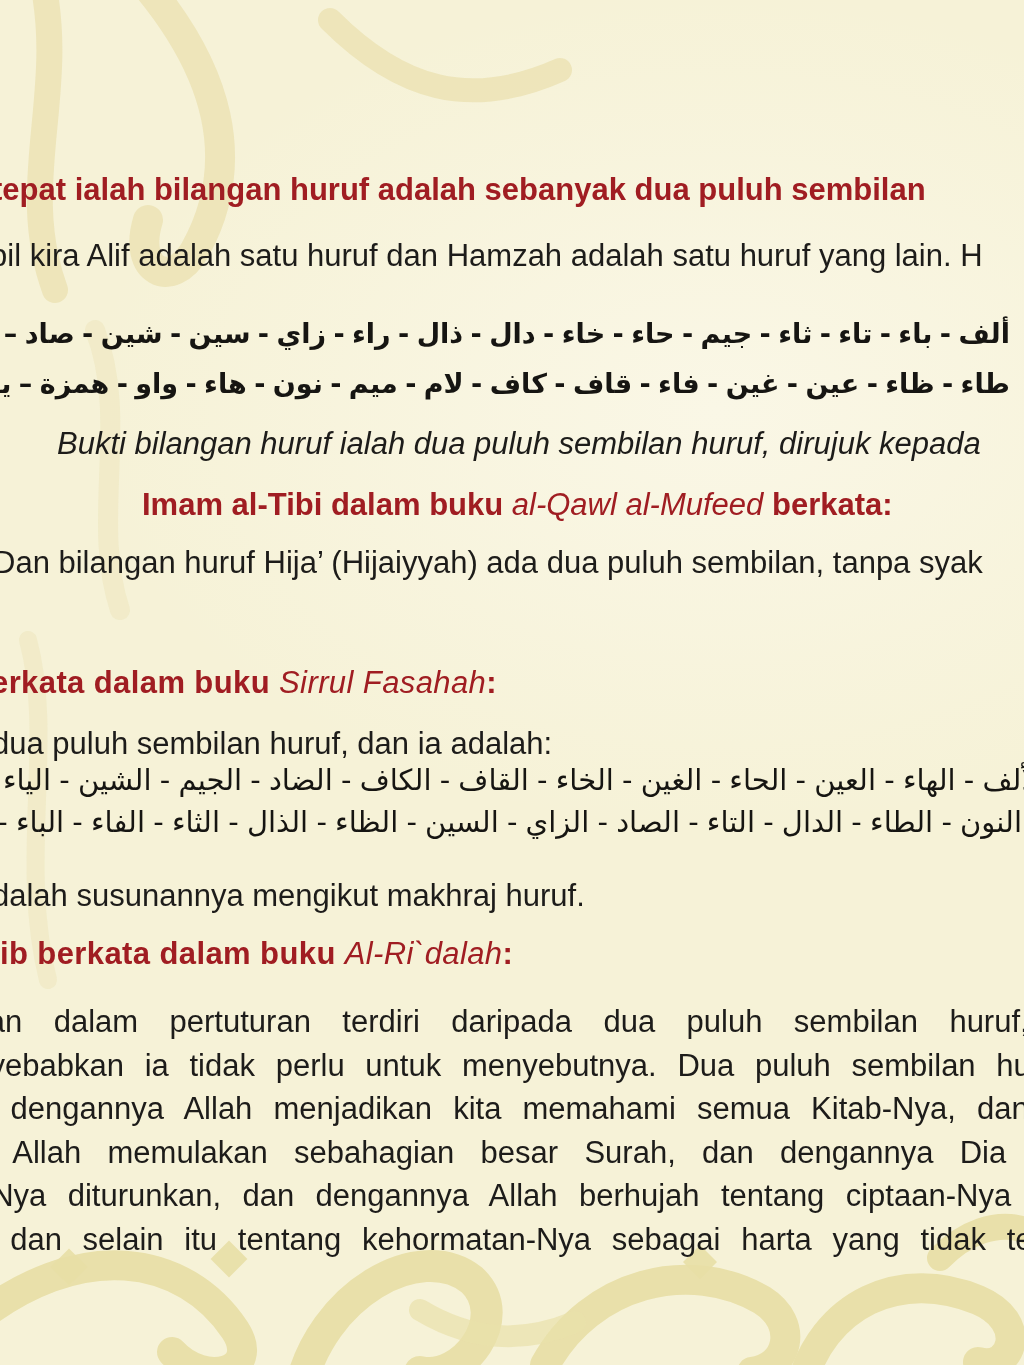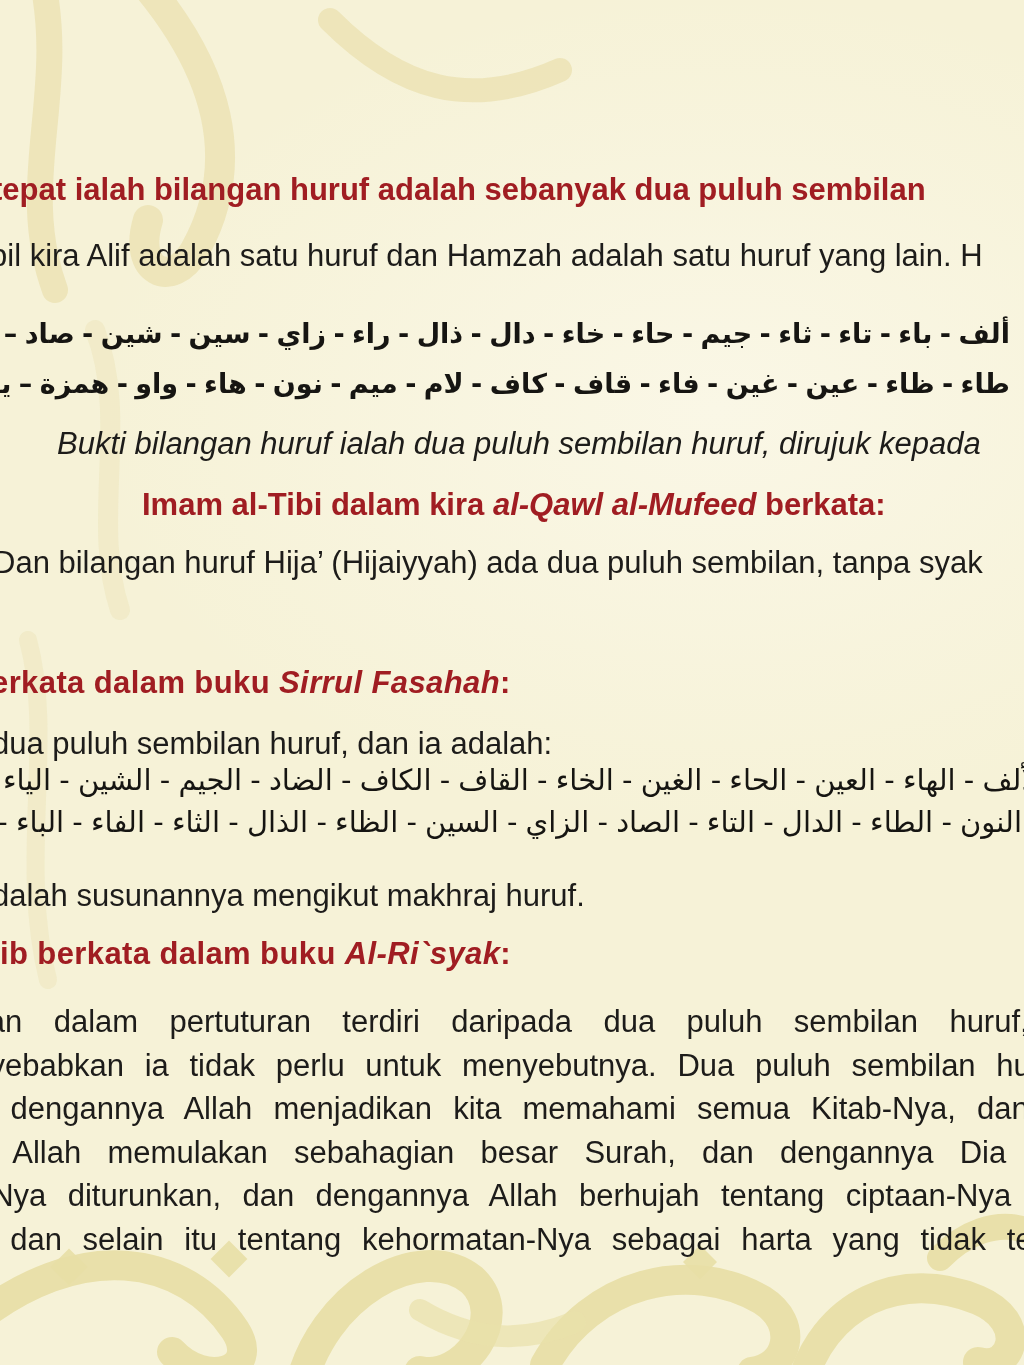--- a/index.html
+++ b/index.html
@@ -22,21 +22,21 @@
     position: absolute;
     white-space: nowrap;
     font-size: 31px;
     line-height: 1.15;
     color: #1d1c1a;
   }
   .red {
     color: #a01d22;
     font-weight: bold;
   }
-  .book-title { font-style: italic; font-weight: bold; }
+  .book-title { font-style: italic; font-weight: normal; }
   .arabic {
     direction: rtl;
     font-family: "DejaVu Sans", sans-serif;
     color: #161512;
   }
   .hijaiyyah {
     font-weight: bold;
     font-size: 27px;
     left: 18px; right: 14px;
     text-align: center;
@@ -102,38 +102,38 @@
 <div class="line red l-heading1">tepat ialah bilangan huruf adalah sebanyak dua puluh sembilan</div>
 
 <div class="line l-intro">bil kira Alif adalah satu huruf dan Hamzah adalah satu huruf yang lain. H</div>
 
 <div class="line arabic hijaiyyah l-hija1">ألف - باء - تاء - ثاء - جيم - حاء - خاء - دال - ذال - راء - زاي - سين - شين - صاد – ضاد</div>
 <div class="line arabic hijaiyyah l-hija2">طاء - ظاء - عين - غين - فاء - قاف - كاف - لام - ميم - نون - هاء - واو - همزة – ياء</div>
 
 <div class="line l-bukti">Bukti bilangan huruf ialah dua puluh sembilan huruf, dirujuk kepada</div>
 
 <div class="line red l-imam">
-  <span>Imam al-Tibi dalam kira </span><span class="book-title">al-Qawl al-Mufeed</span><span> berkata:</span>
+  <span>Imam al-Tibi dalam buku </span><span class="book-title">al-Qawl al-Mufeed</span><span> berkata:</span>
 </div>
 
 <div class="line l-dan">Dan bilangan huruf Hija’ (Hijaiyyah) ada dua puluh sembilan, tanpa syak</div>
 
 <div class="line red l-heading2">
   <span>erkata dalam buku </span><span class="book-title">Sirrul Fasahah</span><span>:</span>
 </div>
 
 <div class="line l-dua">dua puluh sembilan huruf, dan ia adalah:</div>
 
 <div class="line arabic makhraj l-makhraj1">الألف - الهاء - العين - الحاء - الغين - الخاء - القاف - الكاف - الضاد - الجيم - الشين - الياء - اللام</div>
 <div class="line arabic makhraj l-makhraj2">النون - الطاء - الدال - التاء - الصاد - الزاي - السين - الظاء - الذال - الثاء - الفاء - الباء - الميم - الواو</div>
 
 <div class="line l-adalah">dalah susunannya mengikut makhraj huruf.</div>
 
 <div class="line red l-heading3">
-  <span>lib berkata dalam buku </span><span class="book-title">Al-Ri`syak</span><span>:</span>
+  <span>lib berkata dalam buku </span><span class="book-title">Al-Ri`dalah</span><span>:</span>
 </div>
 
 <div class="line para p0">akan dalam pertuturan terdiri daripada dua puluh sembilan huruf, i</div>
 <div class="line para p1">enyebabkan ia tidak perlu untuk menyebutnya. Dua puluh sembilan huruf</div>
 <div class="line para p2">na dengannya Allah menjadikan kita memahami semua Kitab-Nya, dan d</div>
 <div class="line para p3">ya Allah memulakan sebahagian besar Surah, dan dengannya Dia be</div>
 <div class="line para p4">at-Nya diturunkan, dan dengannya Allah berhujah tentang ciptaan-Nya da</div>
 <div class="line para p5">m; dan selain itu tentang kehormatan-Nya sebagai harta yang tidak terni</div>
 
 </body></html>

